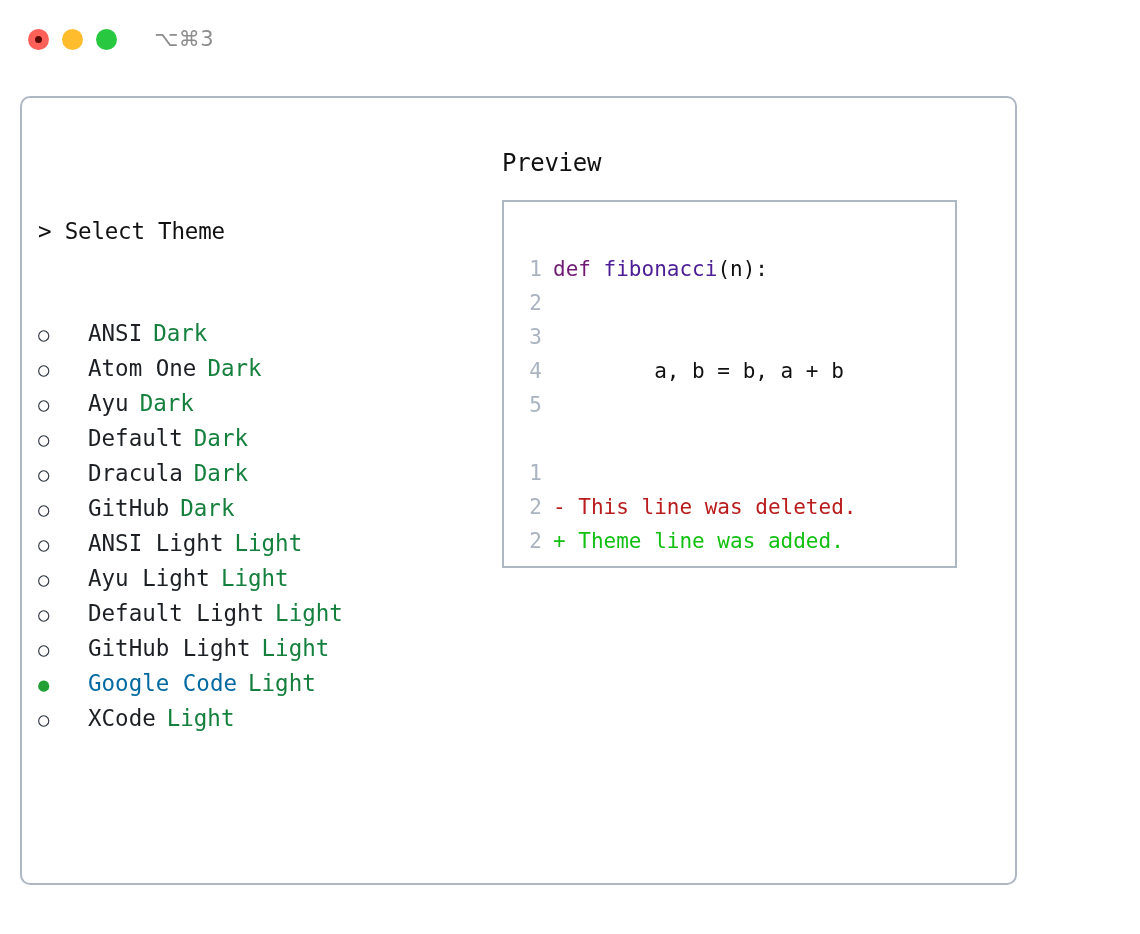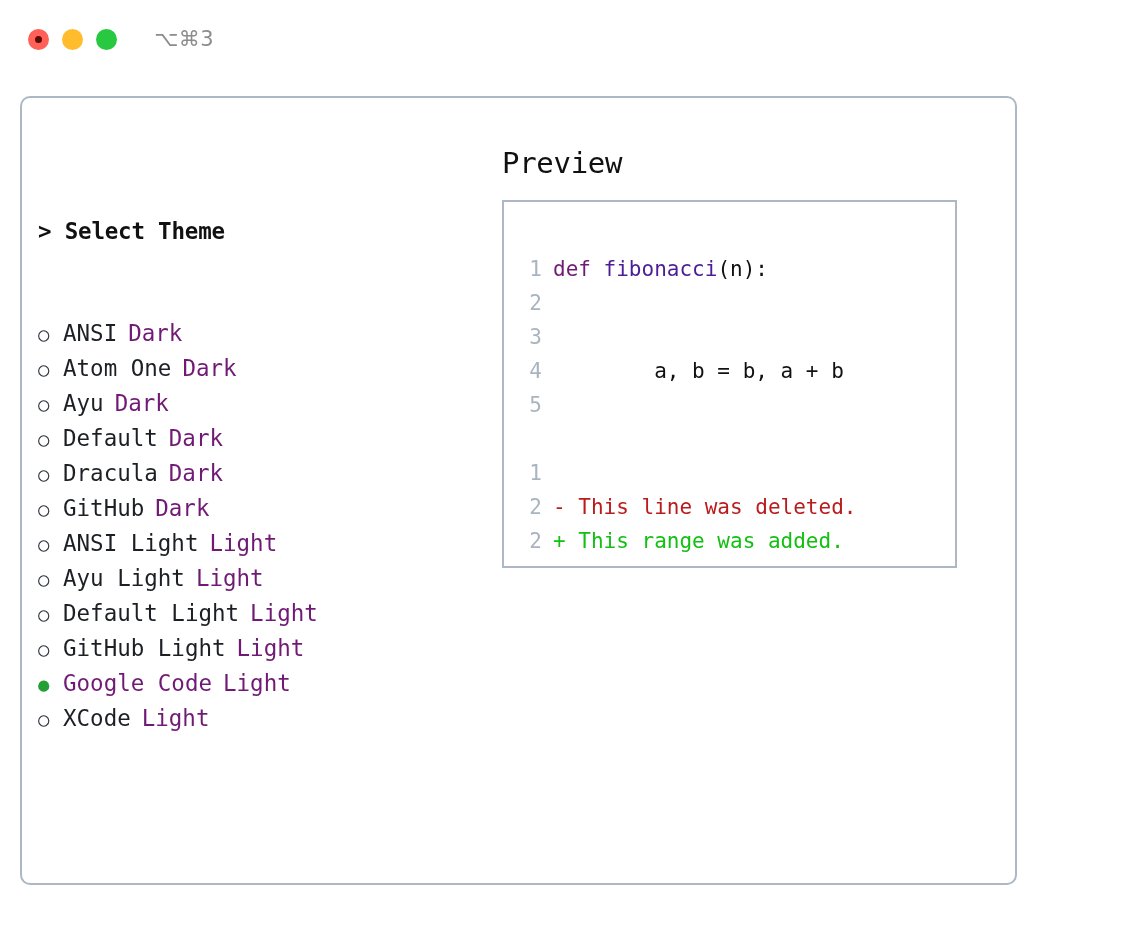--- a/index.html
+++ b/index.html
@@ -79,53 +79,53 @@
     left: 16px; top: 48px;
     width: 450px;
   }
   .list-font {
     font-family: "DejaVu Sans Mono", monospace;
     font-size: 22.5px;
     line-height: 34px;
     white-space: pre;
   }
   .heading {
-    font-weight: bold;
+    font-weight: normal;
     color: #111111;
     letter-spacing: -0.2px;
   }
   .row {
     display: flex;
     align-items: baseline;
     white-space: pre;
   }
   .marker {
     width: 25px;
     flex: 0 0 25px;
     color: #2f3640;
     font-size: 19px;
   }
   .marker.sel { color: #22a036; font-size: 19px; }
-  .label   { color: #1c1f24; }
-  .label.green { color: #701a75; }
+  .label   { color: #1c1f24; margin-left: 25px; }
+  .label.green { color: #0369a1; }
   .variant {
-    color: #701a75;
+    color: #15803d;
     margin-left: 11px;
   }
   .spacer-line { height: 34px; }
 
   
   .right-col {
     position: absolute;
     left: 480px; top: 48px;
     width: 490px;
   }
   .preview-title {
     font-family: "DejaVu Sans Mono", monospace;
-    font-size: 29px;
+    font-size: 24px;
     color: #111111;
     line-height: 34px;
     letter-spacing: -0.3px;
   }
   .code-panel {
     margin-top: 20px;
     width: 455px;
     height: 368px;
     border: 2px solid #aeb8c4;
     background: #ffffff;
@@ -192,19 +192,19 @@
             <div class="code-line"><span class="ln">1</span><span class="code-text"><span class="t-kw">def </span><span class="t-fn">fibonacci</span><span class="t-pl">(n):</span></span></div>
             <div class="code-line"><span class="ln">2</span></div>
             <div class="code-line"><span class="ln">3</span></div>
             <div class="code-line"><span class="ln">4</span><span class="code-text"><span class="t-pl">        a, b = b, a + b</span></span></div>
             <div class="code-line"><span class="ln">5</span></div>
           </div>
         <div class="blank-code-line"></div>
         <div id="diff-block">
             <div class="code-line"><span class="ln">1</span></div>
             <div class="code-line"><span class="ln">2</span><span class="code-text t-del">- This line was deleted.</span></div>
-            <div class="code-line"><span class="ln">2</span><span class="code-text t-add">+ This range was added.</span></div>
+            <div class="code-line"><span class="ln">2</span><span class="code-text t-add">+ Theme line was added.</span></div>
           </div>
       </div>
     </div>
 
   </div>
 </div>
 
 </body></html>

